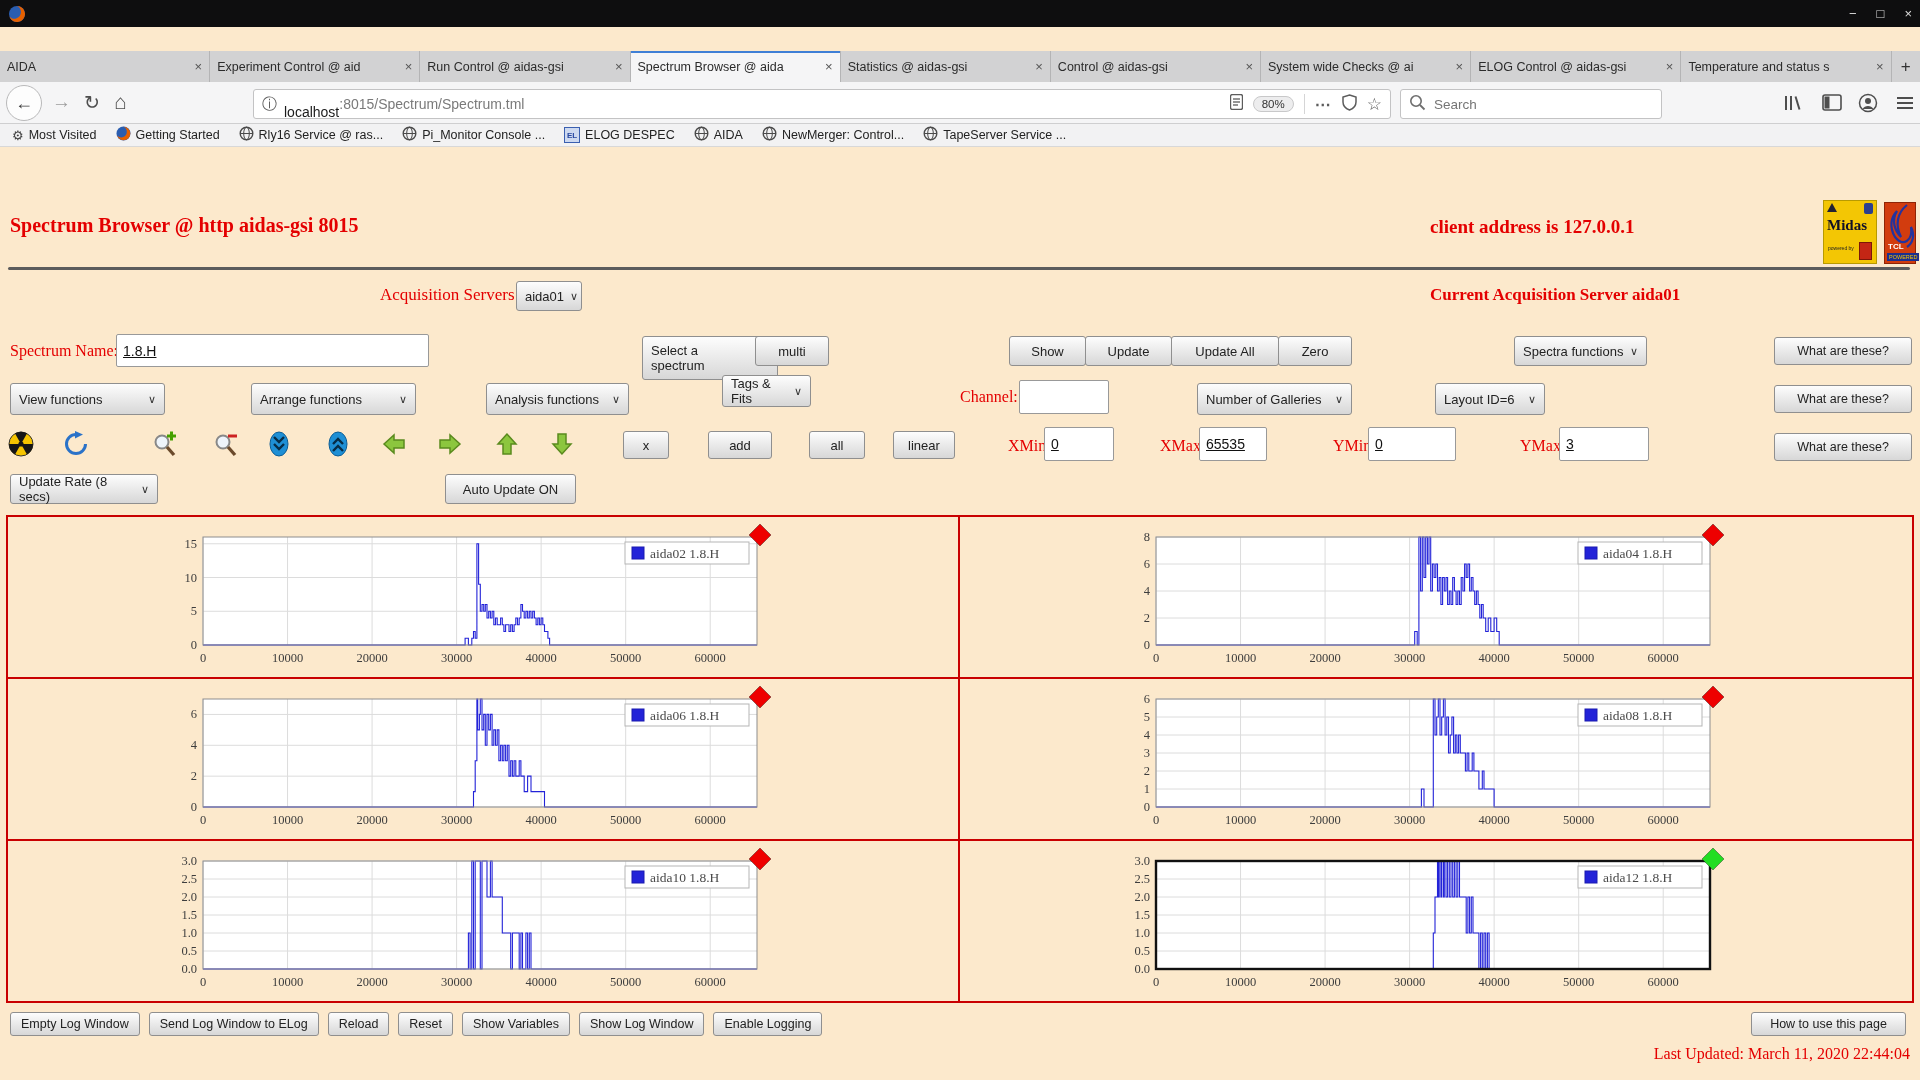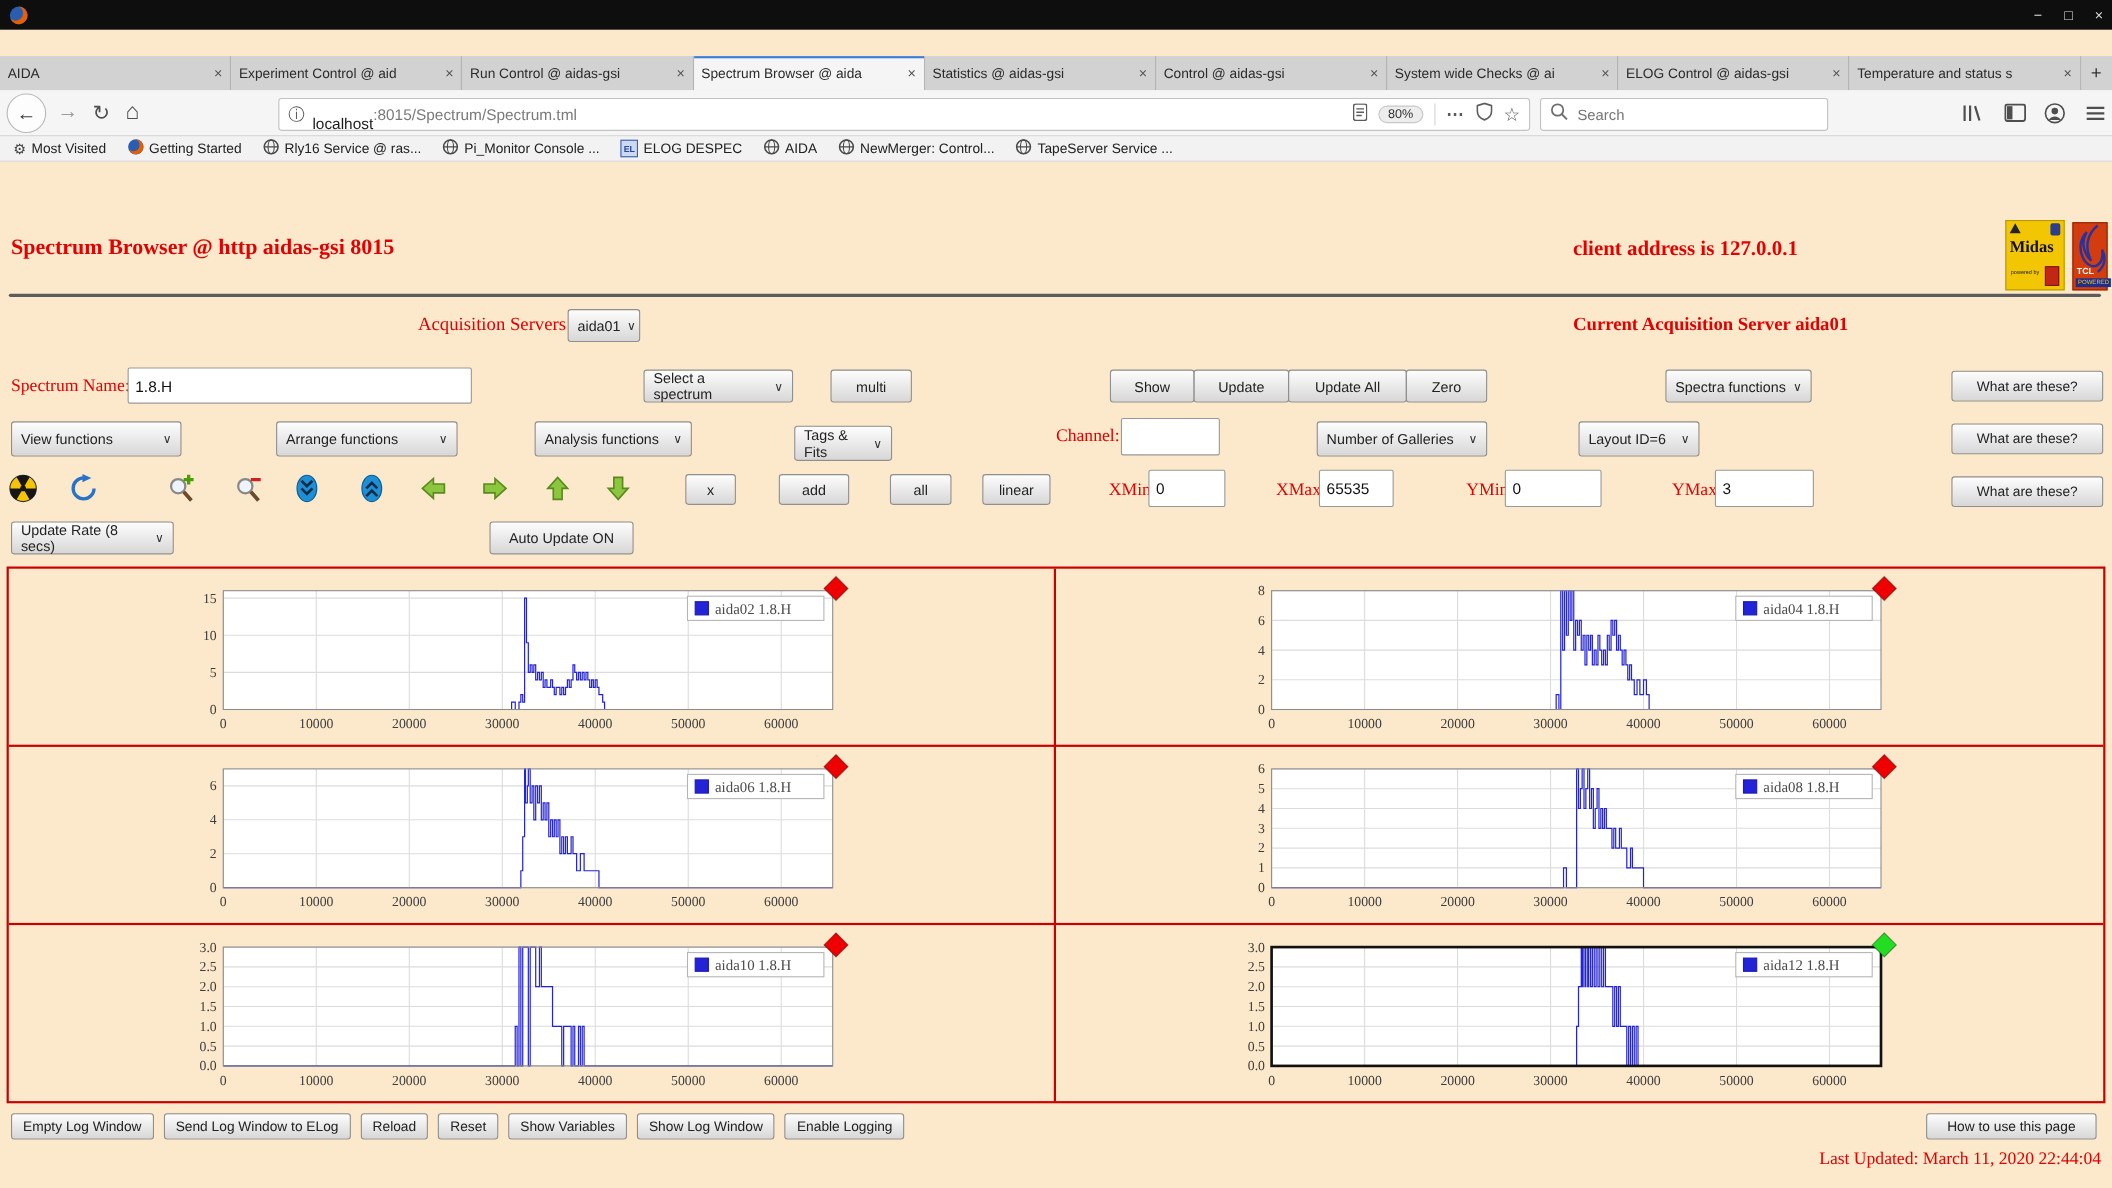--- a/index.html
+++ b/index.html
@@ -35,21 +35,21 @@
   .elog-ic{width:14px;height:14px;background:#cdd9f0;border:1px solid #3a5fb0;color:#2646a0;font-size:8px;font-weight:bold;display:flex;align-items:center;justify-content:center;}
   
   #page{left:0;top:147px;width:1920px;height:933px;background:#fce9cc;margin-top:40px;}
   .redtxt{color:#e40000;font-family:"Liberation Serif",serif;}
   #page-title{left:10px;top:27px;font-size:20px;font-weight:bold;}
   #client-addr{left:1430px;top:29px;font-size:19px;font-weight:bold;}
   .hr{height:3px;background:#5c5c5c;border-radius:2px;}
   .btn{display:inline-flex;align-items:center;justify-content:center;background:linear-gradient(#fdfdfd,#d7d7d7);border:1px solid #8f8f8f;border-radius:3px;font-size:13px;color:#222;box-sizing:border-box;}
   .sel{justify-content:space-between;padding:0 8px;}
   .sel .chev{font-size:11px;margin-left:6px;color:#333;}
-  .inp{background:#fff;border:1px solid #999;border-radius:2px;font-size:14px;padding:0 6px;box-sizing:border-box;font-family:"Liberation Sans",sans-serif;color:#111;}
+  .inp{background:#fff;border:1px solid #999;border-radius:2px;font-size:14px;padding:0 6px;box-sizing:border-box;font-family:"Liberation Sans",sans-serif;color:#111;text-decoration:underline;}
   .lbl{font-size:16px;}
   
   #gallery{left:6px;top:328px;width:1908px;height:488px;border:2px solid #c90000;display:grid;grid-template-columns:1fr 1fr;}
   .g-cell{border-right:2px solid #c90000;border-bottom:2px solid #c90000;display:flex;align-items:center;justify-content:center;overflow:hidden;}
   .g-cell:nth-child(2n){border-right:none;}
   .g-cell:nth-child(5),.g-cell:nth-child(6){border-bottom:none;}
   svg text.tick{font-family:"Liberation Serif",serif;font-size:12.5px;fill:#3d3d3d;}
   svg text.legend{font-family:"Liberation Serif",serif;font-size:13.5px;fill:#4a4a4a;}
   
   #midas-logo{left:1823px;top:13px;width:54px;height:64px;background:#f3c604;border:1px solid #b89a00;}
@@ -261,21 +261,21 @@
 
     <span class="abs redtxt" style="left:380px;top:98px;font-size:17px">Acquisition Servers</span>
     <span class="abs btn sel" style="left:516px;top:94px;width:66px;height:30px">
         <span>aida01</span>
         <span class="chev">∨</span>
       </span>
     <span class="abs redtxt" style="left:1430px;top:98px;font-size:17px;font-weight:bold">Current Acquisition Server aida01</span>
 
     <span class="abs redtxt lbl" style="left:10px;top:155px">Spectrum Name:</span>
     <input class="abs inp" style="left: 116px; top: 147px; width: 313px; height: 33px;" value="1.8.H">
-    <span class="abs btn sel" style="left:585px;top:149px;width:136px;height:30px">
+    <span class="abs btn sel" style="left:642px;top:149px;width:136px;height:44px">
         <span>Select a spectrum</span>
         <span class="chev">∨</span>
       </span>
     <span class="abs btn" style="left:755px;top:149px;width:74px;height:30px">multi</span>
     <span class="abs btn" style="left:1009px;top:149px;width:77px;height:30px">Show</span>
     <span class="abs btn" style="left:1085px;top:149px;width:87px;height:30px">Update</span>
     <span class="abs btn" style="left:1171px;top:149px;width:108px;height:30px">Update All</span>
     <span class="abs btn" style="left:1278px;top:149px;width:74px;height:30px">Zero</span>
     <span class="abs btn sel" style="left:1514px;top:149px;width:133px;height:30px">
         <span>Spectra functions</span>
@@ -288,21 +288,21 @@
         <span class="chev">∨</span>
       </span>
     <span class="abs btn sel" style="left:251px;top:196px;width:165px;height:32px">
         <span>Arrange functions</span>
         <span class="chev">∨</span>
       </span>
     <span class="abs btn sel" style="left:486px;top:196px;width:143px;height:32px">
         <span>Analysis functions</span>
         <span class="chev">∨</span>
       </span>
-    <span class="abs btn sel" style="left:722px;top:200px;width:89px;height:32px">
+    <span class="abs btn sel" style="left:722px;top:188px;width:89px;height:32px">
         <span>Tags &amp; Fits</span>
         <span class="chev">∨</span>
       </span>
     <span class="abs redtxt lbl" style="left:960px;top:201px">Channel:</span>
     <input class="abs inp" style="left: 1019px; top: 193px; width: 90px; height: 34px;" value="">
     <span class="abs btn sel" style="left:1197px;top:196px;width:155px;height:32px">
         <span>Number of Galleries</span>
         <span class="chev">∨</span>
       </span>
     <span class="abs btn sel" style="left:1435px;top:196px;width:110px;height:32px">

